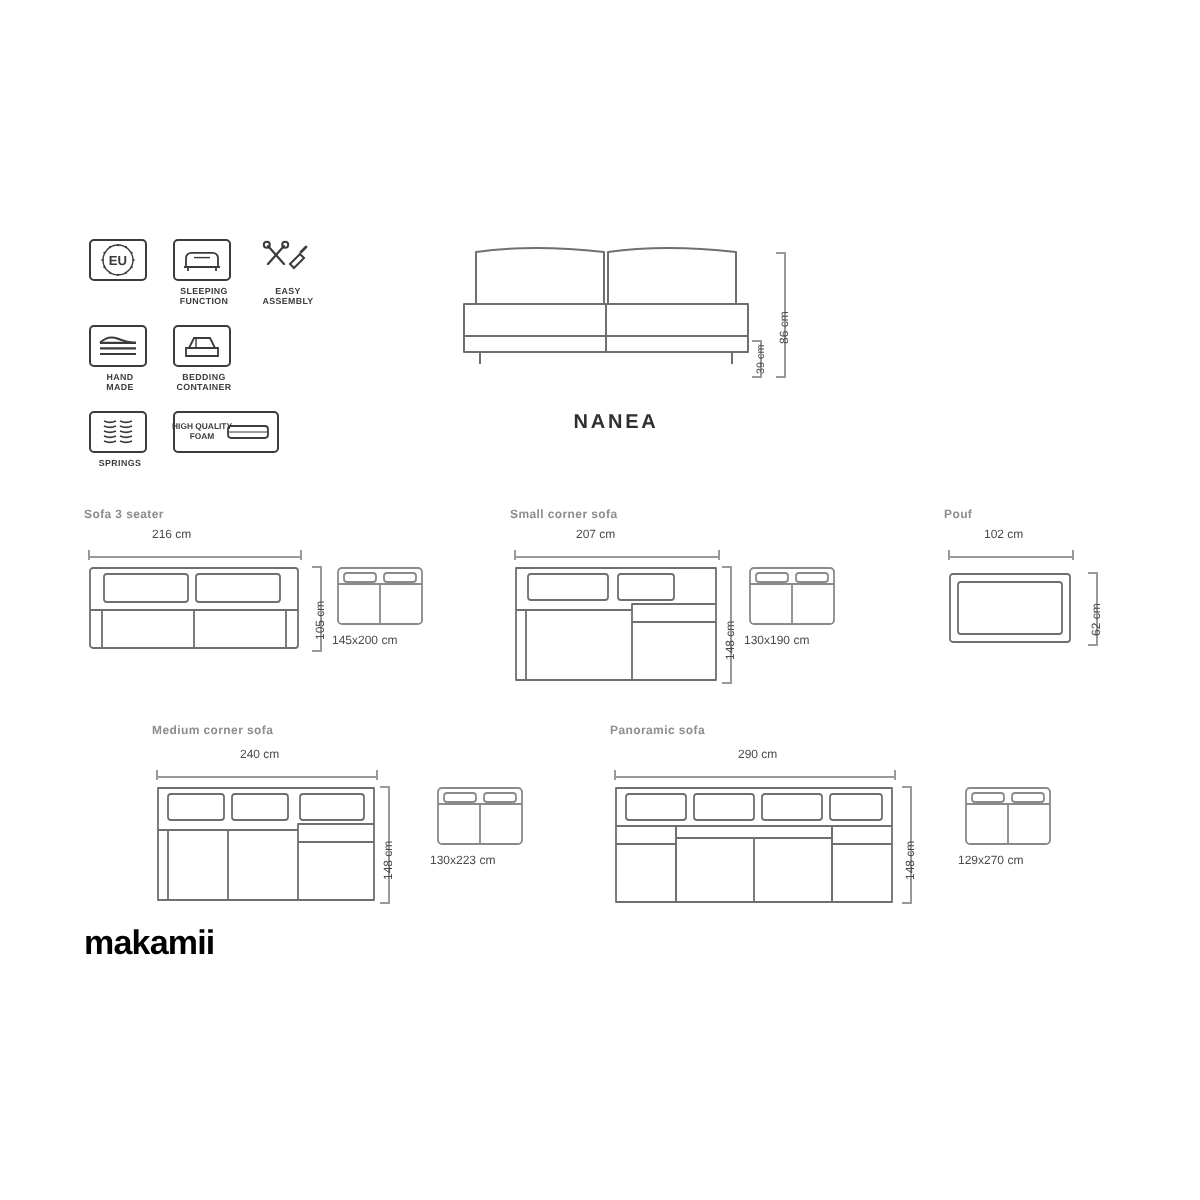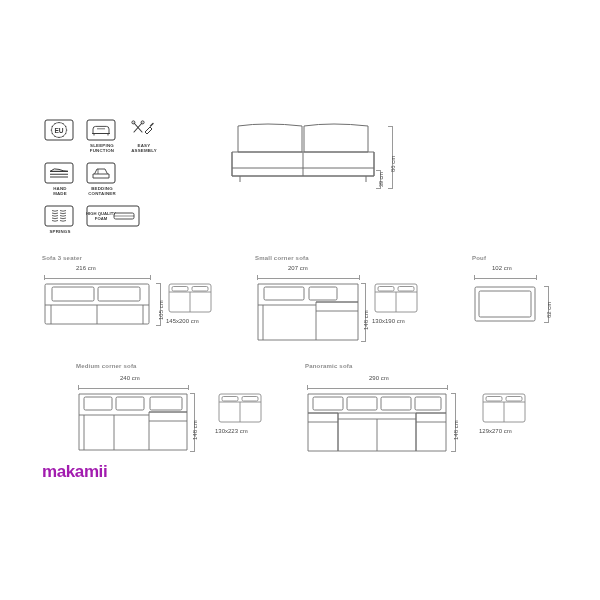--- a/index.html
+++ b/index.html
@@ -51,21 +51,21 @@
   .tickh{position:absolute;background:#9a9a9a;height:1px;width:5px;}
 
   .vlabel{
     position:absolute;font-size:6px;color:#4a4a4a;
     transform:rotate(-90deg);transform-origin:left top;white-space:nowrap;
   }
   .hlabel{position:absolute;font-size:6px;color:#4a4a4a;white-space:nowrap;}
 
   
   .logo{position:absolute;left:42px;top:462px;font-size:17px;font-weight:bold;
-        letter-spacing:-0.4px;color:#a21caf;}
+        letter-spacing:-0.4px;color:#000000;}
   svg{overflow:visible;}
 </style>
 </head>
 <body>
 
 <div class="stage">
 
   <div class="features">
 
     <div class="feat-row">
@@ -200,20 +200,21 @@
 
         <path d="M4 48 h142"></path>
 
         <path d="M4 32 v24 M146 32 v24"></path>
 
         <path d="M12 56 v6 M138 56 v6"></path>
         <path d="M4 56 h142"></path>
       </g>
     </svg>
   </div>
+  <div class="hero-title">NANEA</div>
 
   <div class="line vline" style="left:392px;top:126px;height:62px;"></div>
   <div class="tickh" style="left:388px;top:126px;"></div>
   <div class="tickh" style="left:388px;top:188px;"></div>
   <div class="vlabel" style="left:390px;top:172px;">86 cm</div>
 
   <div class="line vline" style="left:380px;top:170px;height:18px;"></div>
   <div class="tickh" style="left:376px;top:170px;"></div>
   <div class="tickh" style="left:376px;top:188px;"></div>
   <div class="vlabel" style="left:378px;top:187px;font-size:5.4px;">39 cm</div>

